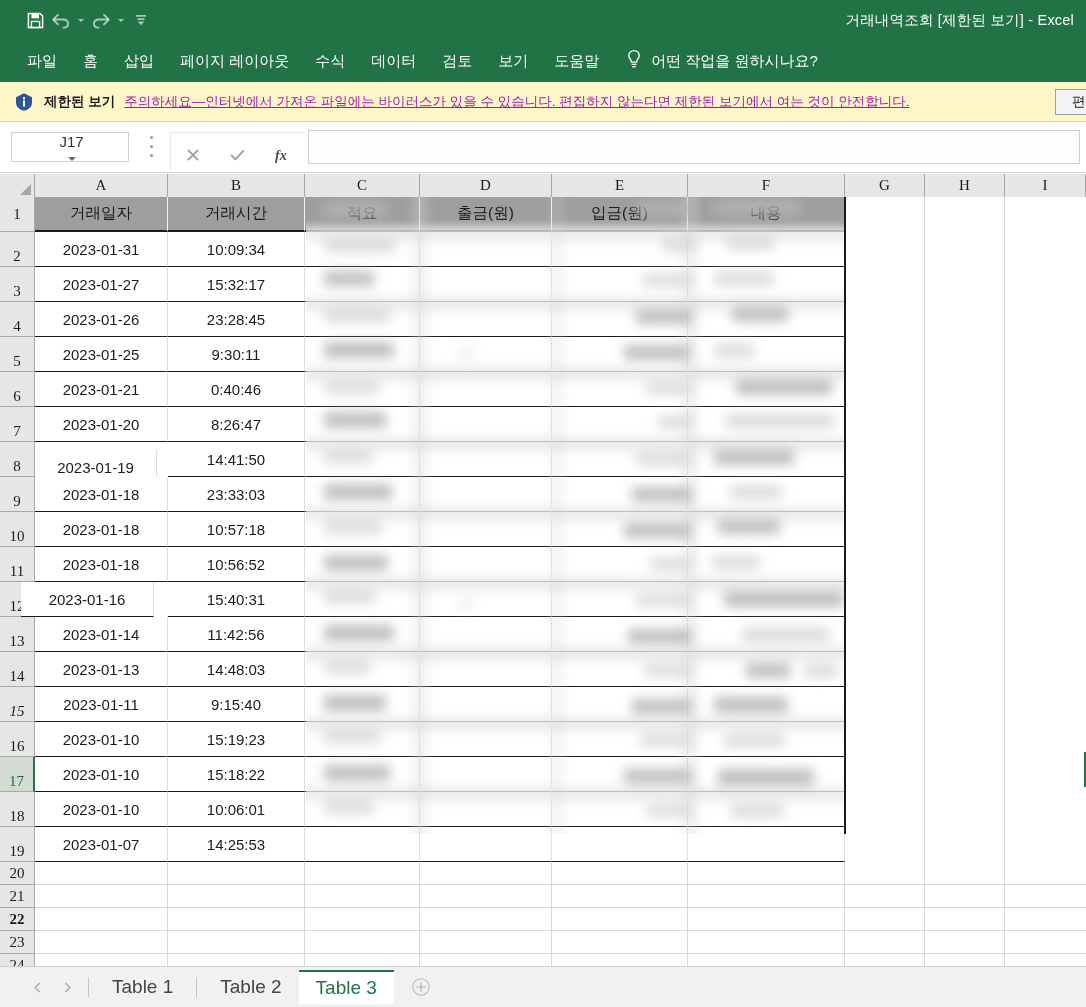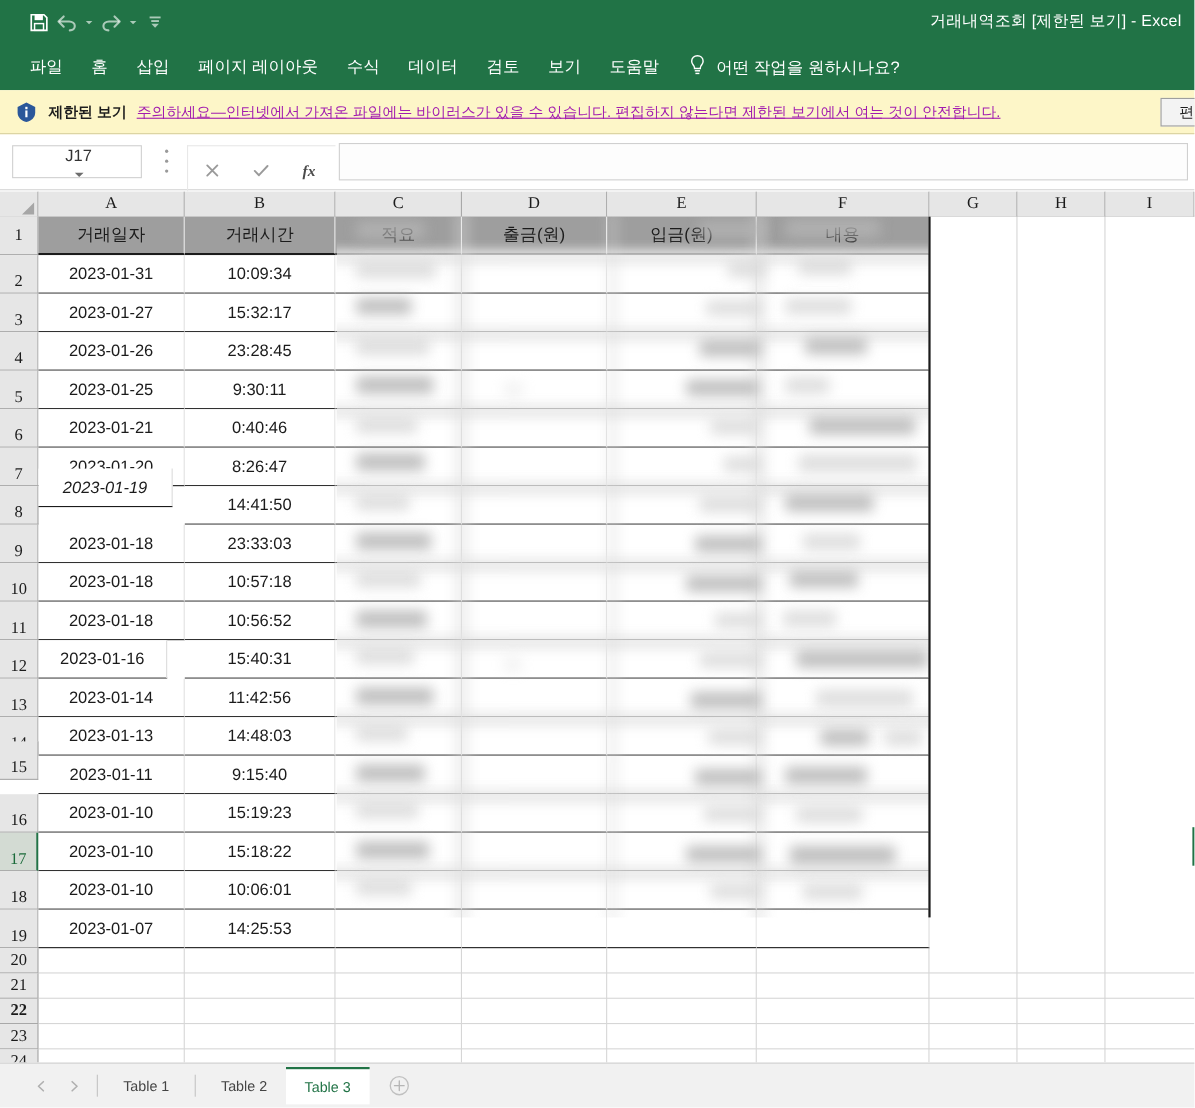--- a/index.html
+++ b/index.html
@@ -381,21 +381,21 @@
   .tab-div {
     width: 1px; height: 20px;
     background: #c4c4c4;
     margin: 0 6px;
   }
   .sheet-tab {
     height: 34px;
     padding: 0 17px;
     display: flex;
     align-items: center;
-    font-size: 13px;
+    font-size: 19px;
     color: #444444;
     white-space: nowrap;
     cursor: default;
   }
   .sheet-tab.active {
     background: #ffffff;
     color: #217346;
     border-top: 2px solid #217346;
     box-sizing: border-box;
     font-weight: normal;
@@ -573,21 +573,21 @@
         <div class="cell blurcell" style="left: 552px; top: 198px; width: 136px; height: 35px;"></div>
         <div class="cell blurcell" style="left: 688px; top: 198px; width: 157px; height: 35px;"></div>
         <div class="rowhead" style="top: 233px; height: 35px;">7</div>
         <div class="cell data" style="left: 35px; top: 233px; width: 133px; height: 35px;">2023-01-20</div>
         <div class="cell data" style="left: 168px; top: 233px; width: 137px; height: 35px;">8:26:47</div>
         <div class="cell blurcell" style="left: 305px; top: 233px; width: 115px; height: 35px;"></div>
         <div class="cell blurcell" style="left: 420px; top: 233px; width: 132px; height: 35px;"></div>
         <div class="cell blurcell" style="left: 552px; top: 233px; width: 136px; height: 35px;"></div>
         <div class="cell blurcell" style="left: 688px; top: 233px; width: 157px; height: 35px;"></div>
         <div class="rowhead" style="top: 268px; height: 35px;">8</div>
-        <div class="cell data" style="left: 35px; top: 252px; width: 122px; height: 35px; font-style: italic;">2023-01-19</div>
+        <div class="cell data" style="left: 35px; top: 276px; width: 122px; height: 35px;">2023-01-19</div>
         <div class="cell data" style="left: 168px; top: 268px; width: 137px; height: 35px;">14:41:50</div>
         <div class="cell blurcell" style="left: 305px; top: 268px; width: 115px; height: 35px;"></div>
         <div class="cell blurcell" style="left: 420px; top: 268px; width: 132px; height: 35px;"></div>
         <div class="cell blurcell" style="left: 552px; top: 268px; width: 136px; height: 35px;"></div>
         <div class="cell blurcell" style="left: 688px; top: 268px; width: 157px; height: 35px;"></div>
         <div class="rowhead" style="top: 303px; height: 35px;">9</div>
         <div class="cell data" style="left: 35px; top: 303px; width: 133px; height: 35px;">2023-01-18</div>
         <div class="cell data" style="left: 168px; top: 303px; width: 137px; height: 35px;">23:33:03</div>
         <div class="cell blurcell" style="left: 305px; top: 303px; width: 115px; height: 35px;"></div>
         <div class="cell blurcell" style="left: 420px; top: 303px; width: 132px; height: 35px;"></div>
@@ -601,41 +601,41 @@
         <div class="cell blurcell" style="left: 552px; top: 338px; width: 136px; height: 35px;"></div>
         <div class="cell blurcell" style="left: 688px; top: 338px; width: 157px; height: 35px;"></div>
         <div class="rowhead" style="top: 373px; height: 35px;">11</div>
         <div class="cell data" style="left: 35px; top: 373px; width: 133px; height: 35px;">2023-01-18</div>
         <div class="cell data" style="left: 168px; top: 373px; width: 137px; height: 35px;">10:56:52</div>
         <div class="cell blurcell" style="left: 305px; top: 373px; width: 115px; height: 35px;"></div>
         <div class="cell blurcell" style="left: 420px; top: 373px; width: 132px; height: 35px;"></div>
         <div class="cell blurcell" style="left: 552px; top: 373px; width: 136px; height: 35px;"></div>
         <div class="cell blurcell" style="left: 688px; top: 373px; width: 157px; height: 35px;"></div>
         <div class="rowhead" style="top: 408px; height: 35px;">12</div>
-        <div class="cell data" style="left: 35px; top: 408px; width: 117px; height: 35px;">2023-01-16</div>
+        <div class="cell data" style="left: 21px; top: 408px; width: 133px; height: 35px;">2023-01-16</div>
         <div class="cell data" style="left: 168px; top: 408px; width: 137px; height: 35px;">15:40:31</div>
         <div class="cell blurcell" style="left: 305px; top: 408px; width: 115px; height: 35px;"></div>
         <div class="cell blurcell" style="left: 420px; top: 408px; width: 132px; height: 35px;"></div>
         <div class="cell blurcell" style="left: 552px; top: 408px; width: 136px; height: 35px;"></div>
         <div class="cell blurcell" style="left: 688px; top: 408px; width: 157px; height: 35px;"></div>
         <div class="rowhead" style="top: 443px; height: 35px;">13</div>
         <div class="cell data" style="left: 35px; top: 443px; width: 133px; height: 35px;">2023-01-14</div>
         <div class="cell data" style="left: 168px; top: 443px; width: 137px; height: 35px;">11:42:56</div>
         <div class="cell blurcell" style="left: 305px; top: 443px; width: 115px; height: 35px;"></div>
         <div class="cell blurcell" style="left: 420px; top: 443px; width: 132px; height: 35px;"></div>
         <div class="cell blurcell" style="left: 552px; top: 443px; width: 136px; height: 35px;"></div>
         <div class="cell blurcell" style="left: 688px; top: 443px; width: 157px; height: 35px;"></div>
         <div class="rowhead" style="top: 478px; height: 35px;">14</div>
         <div class="cell data" style="left: 35px; top: 478px; width: 133px; height: 35px;">2023-01-13</div>
         <div class="cell data" style="left: 168px; top: 478px; width: 137px; height: 35px;">14:48:03</div>
         <div class="cell blurcell" style="left: 305px; top: 478px; width: 115px; height: 35px;"></div>
         <div class="cell blurcell" style="left: 420px; top: 478px; width: 132px; height: 35px;"></div>
         <div class="cell blurcell" style="left: 552px; top: 478px; width: 136px; height: 35px;"></div>
         <div class="cell blurcell" style="left: 688px; top: 478px; width: 157px; height: 35px;"></div>
-        <div class="rowhead" style="top: 500px; height: 35px;">15</div>
+        <div class="rowhead" style="top: 513px; height: 35px; font-style: italic;">15</div>
         <div class="cell data" style="left: 35px; top: 513px; width: 133px; height: 35px;">2023-01-11</div>
         <div class="cell data" style="left: 168px; top: 513px; width: 137px; height: 35px;">9:15:40</div>
         <div class="cell blurcell" style="left: 305px; top: 513px; width: 115px; height: 35px;"></div>
         <div class="cell blurcell" style="left: 420px; top: 513px; width: 132px; height: 35px;"></div>
         <div class="cell blurcell" style="left: 552px; top: 513px; width: 136px; height: 35px;"></div>
         <div class="cell blurcell" style="left: 688px; top: 513px; width: 157px; height: 35px;"></div>
         <div class="rowhead" style="top: 548px; height: 35px;">16</div>
         <div class="cell data" style="left: 35px; top: 548px; width: 133px; height: 35px;">2023-01-10</div>
         <div class="cell data" style="left: 168px; top: 548px; width: 137px; height: 35px;">15:19:23</div>
         <div class="cell blurcell" style="left: 305px; top: 548px; width: 115px; height: 35px;"></div>

